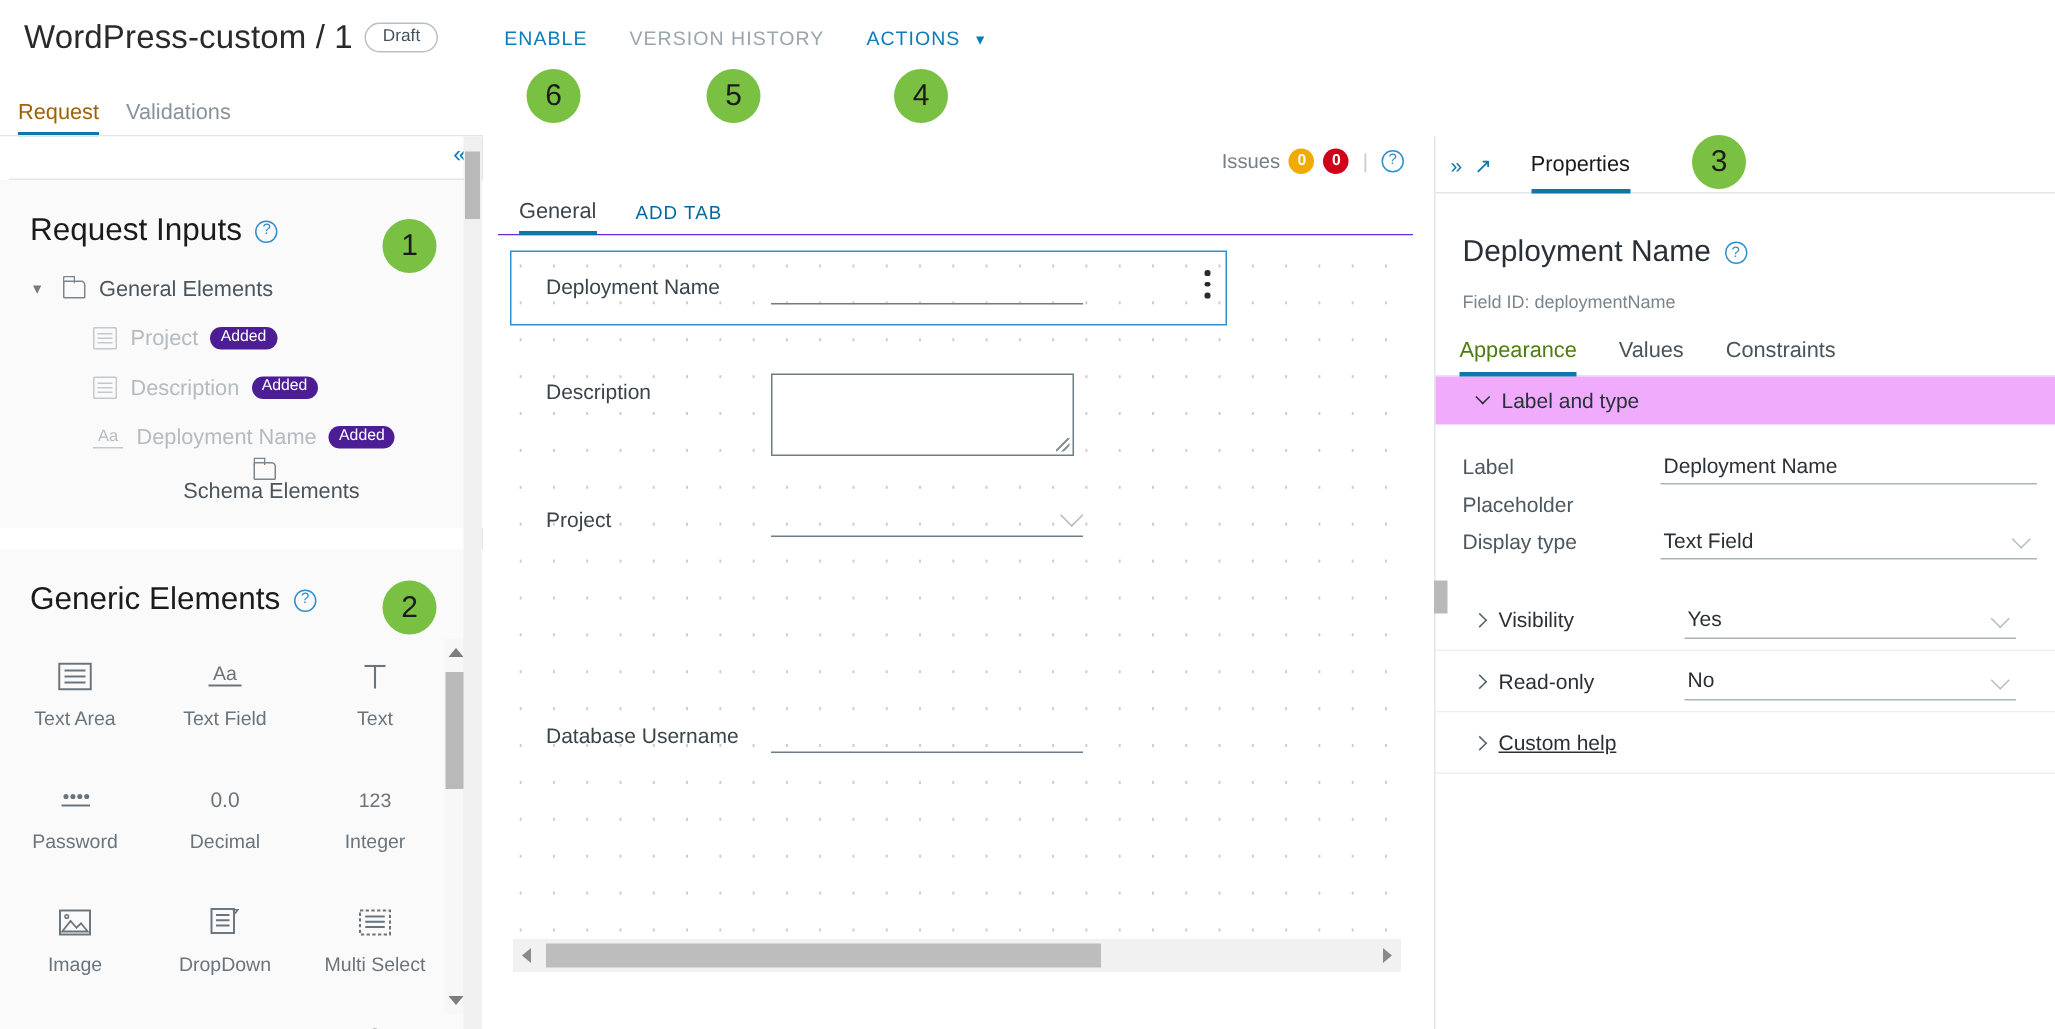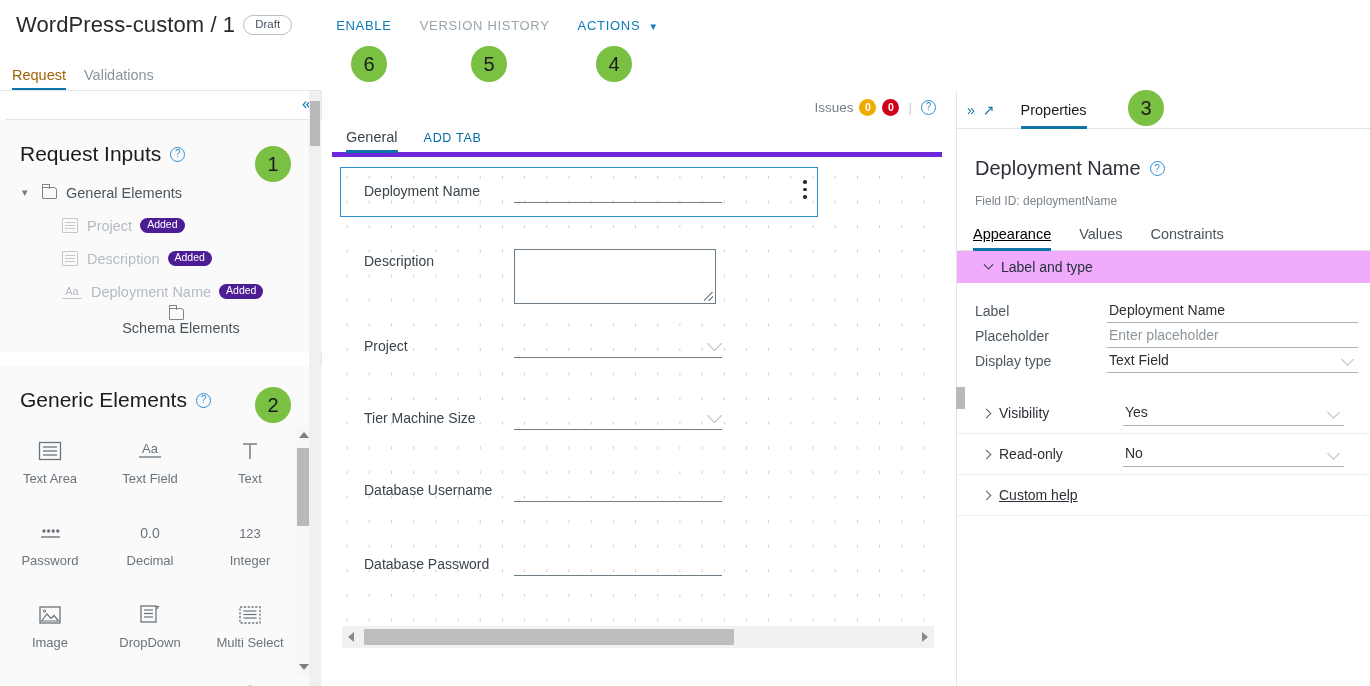--- a/index.html
+++ b/index.html
@@ -173,21 +173,21 @@
   .iss-dot {
     width: 17px; height: 17px; border-radius: 50%; color: #fff; font-size: 10.5px;
     display: inline-flex; align-items: center; justify-content: center; font-weight: 700;
   }
   .iss-warn { background: #f0ab00; }
   .iss-err  { background: #d0021b; }
   .iss-sep { color: #c7ccd0; margin: 0 3px; }
 
   .canvas-tabs {
     display: flex; align-items: flex-end; gap: 26px; padding-left: 14px; height: 34px;
-    border-bottom: 5px solid #6d28d9; margin: 0 14px 0 10px;
+    border-bottom: 1px solid #6d28d9; margin: 0 14px 0 10px;
   }
   .ct { font-size: 14.5px; color: #3d464d; padding-bottom: 7px; position: relative; cursor: pointer; }
   .ct.active::after {
     content:""; position:absolute; left:0; right:0; bottom:-1px; height:3px; background:#1076a8;
   }
   .ct.add { color: #0369a1; font-size: 12.5px; letter-spacing: .7px; }
 
   .canvas {
     position: relative; margin: 0 14px 0 10px; height: 495px;
     background-color: #fff;
@@ -260,21 +260,21 @@
   .rp-title-wrap { display: flex; align-items: center; padding: 28px 0 0 18px; }
   .rp-title { font-size: 20px; color: #2b3036; font-weight: 400; }
   .rp-fieldid { padding: 14px 0 0 18px; font-size: 12px; color: #7b858d; }
   .rp-subtabs {
     display: flex; gap: 28px; padding: 18px 0 0 16px;
     border-bottom: 1px solid #e3e6e8; margin-right: 0;
   }
   .rp-st {
     font-size: 14.5px; color: #4a545c; padding-bottom: 8px; position: relative; cursor: pointer;
   }
-  .rp-st.active { color: #000000; text-decoration: underline; }
+  .rp-st.active { color: #4d7c0f; }
   .rp-st.active::after {
     content:""; position:absolute; left:0; right:0; bottom:-1px; height:3px; background:#1076a8;
   }
   .section-head {
     background: #f0abfc; height: 32px; display: flex; align-items: center;
     padding-left: 28px; font-size: 14px; color: #26313a; cursor: pointer;
   }
   .chev-d { display:inline-block; width:7px; height:7px; margin-right: 9px;
     border-right: 1.6px solid #26313a; border-bottom: 1.6px solid #26313a;
     transform: rotate(45deg) translate(-2px,-2px); }
@@ -578,36 +578,26 @@
         <div class="f-textarea"></div>
       </div>
 
       <div class="field-row" style="left:32px; top:177px;">
         <div class="f-label">Project</div>
         <div class="f-underline">
           <span class="f-chevron"></span>
         </div>
       </div>
 
-      <div class="field-row" style="left:32px; top:249px;">
-        <div class="f-label">Tier Machine Size</div>
-        <div class="f-underline">
-          <span class="f-chevron"></span>
-        </div>
-      </div>
 
       <div class="field-row" style="left:32px; top:321px;">
         <div class="f-label" style="width:150px;">Database Username</div>
         <div class="f-underline"></div>
       </div>
 
-      <div class="field-row" style="left:32px; top:395px;">
-        <div class="f-label" style="width:150px;">Database Password</div>
-        <div class="f-underline"></div>
-      </div>
 
       <div class="hscroll">
         <span class="arr l"></span>
         <span class="thumb"></span>
         <span class="arr r"></span>
       </div>
     </div>
   </div>
 
   <div class="rightpanel">
@@ -645,21 +635,20 @@
       <span>Label and type</span>
     </div>
 
     <div style="padding-top:15px;">
       <div class="prop-row">
         <span class="prop-key">Label</span>
         <span class="prop-val">Deployment Name</span>
       </div>
       <div class="prop-row">
         <span class="prop-key">Placeholder</span>
-        <span class="prop-val ph">Enter placeholder</span>
       </div>
       <div class="prop-row">
         <span class="prop-key">Display type</span>
         <span class="prop-val">Text Field<span class="cv"></span></span>
       </div>
     </div>
 
     <div style="margin-top:20px;">
       <div class="acc-row">
         <span class="chev-r"></span>

